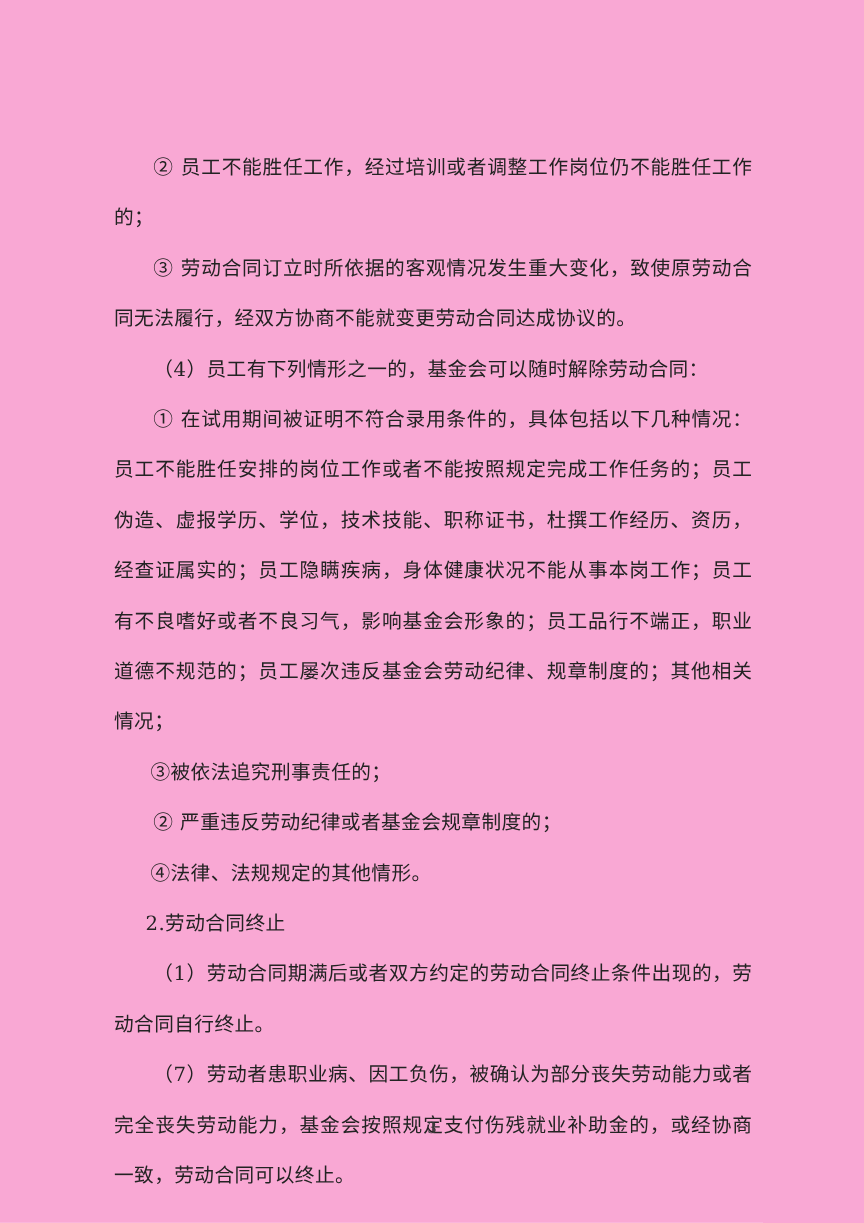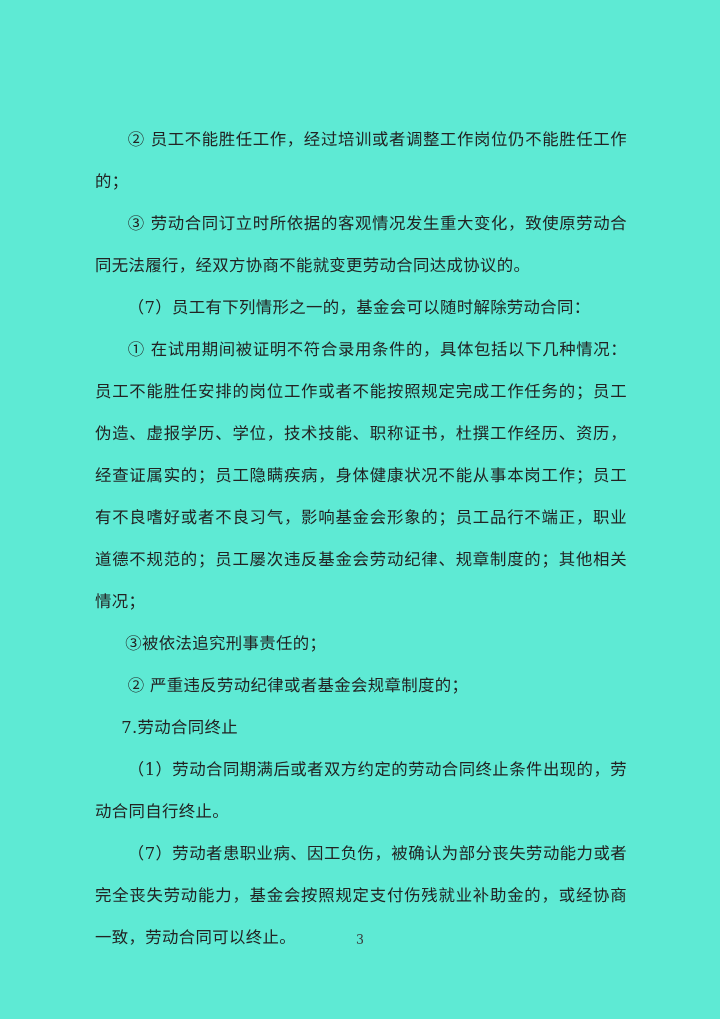--- a/index.html
+++ b/index.html
@@ -14,21 +14,21 @@
     font-family: "DejaVu Serif", "Liberation Serif", serif;
     color: #1a1a1a;
     overflow: hidden;
     position: relative;
   }
 
   .page {
     position: relative;
     width: 720px;
     height: 1019px;
-    background: #5eead4;
+    background: #f9a8d4;
     box-sizing: border-box;
   }
 
   
   .text-column {
     position: absolute;
     left: 95px;
     top: 119px;
     width: 532px;
   }
@@ -74,25 +74,26 @@
   }
 </style>
 </head>
 <body>
 
 <div class="page">
 
   <div class="text-column">
     <p class="para indent-2">②  员工不能胜任工作，经过培训或者调整工作岗位仍不能胜任工作的；</p>
     <p class="para indent-2">③  劳动合同订立时所依据的客观情况发生重大变化，致使原劳动合同无法履行，经双方协商不能就变更劳动合同达成协议的。</p>
-    <p class="para indent-2">（7）员工有下列情形之一的，基金会可以随时解除劳动合同：</p>
+    <p class="para indent-2">（4）员工有下列情形之一的，基金会可以随时解除劳动合同：</p>
     <p class="para indent-2">①  在试用期间被证明不符合录用条件的，具体包括以下几种情况：员工不能胜任安排的岗位工作或者不能按照规定完成工作任务的；员工伪造、虚报学历、学位，技术技能、职称证书，杜撰工作经历、资历，经查证属实的；员工隐瞒疾病，身体健康状况不能从事本岗工作；员工有不良嗜好或者不良习气，影响基金会形象的；员工品行不端正，职业道德不规范的；员工屡次违反基金会劳动纪律、规章制度的；其他相关情况；</p>
     <p class="para indent-2-tight">③被依法追究刑事责任的；</p>
     <p class="para indent-2">②  严重违反劳动纪律或者基金会规章制度的；</p>
-    <p class="para indent-1-5">7.劳动合同终止</p>
+    <p class="para indent-2-tight">④法律、法规规定的其他情形。</p>
+    <p class="para indent-1-5">2.劳动合同终止</p>
     <p class="para indent-2">（1）劳动合同期满后或者双方约定的劳动合同终止条件出现的，劳动合同自行终止。</p>
     <p class="para indent-2">（7）劳动者患职业病、因工负伤，被确认为部分丧失劳动能力或者完全丧失劳动能力，基金会按照规定支付伤残就业补助金的，或经协商一致，劳动合同可以终止。</p>
   </div>
 
   <div class="page-number">3</div>
 
   <div class="scan-tint"></div>
 </div>
 
 </body></html>

